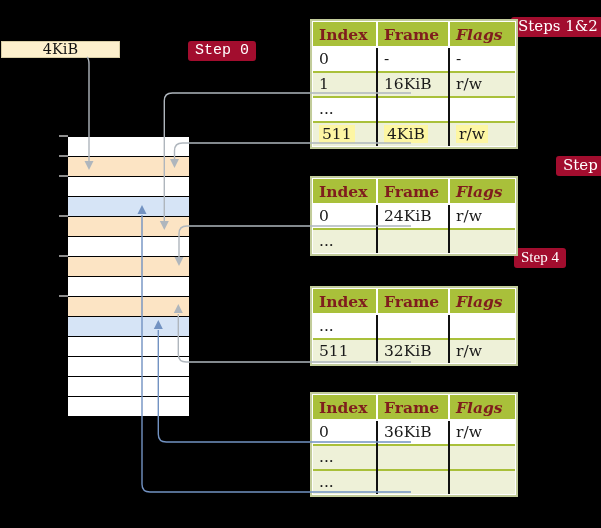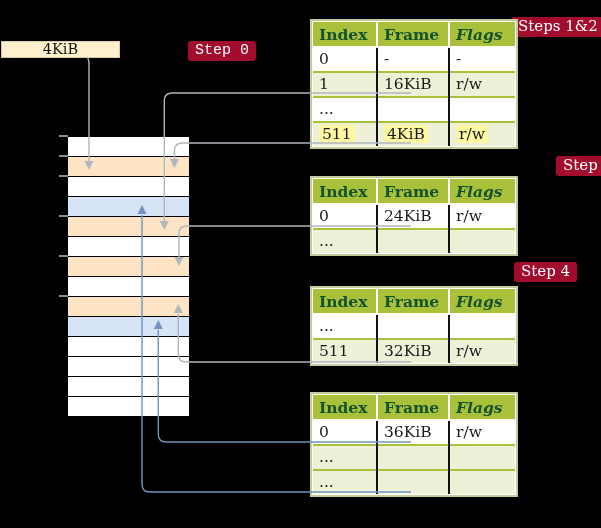--- a/index.html
+++ b/index.html
@@ -31,39 +31,39 @@
   }
   
   .badge{
     position:absolute;background:var(--badge_red);color:#fff;
     font-size:15px;line-height:17px;padding:1px 7px 2px 7px;border-radius:3px;
     white-space:nowrap;
   }
   .badge.b0{left:188px;top:41px;font-family:Liberation Mono, monospace;}
   .badge.b12{left:511px;top:17px;}
   .badge.b3{left:520px;top:156px;margin-left:36px;}
-  .badge.b4{left:514px;top:262px;}
+  .badge.b4{left:514px;top:248px;font-family:Liberation Serif, serif;}
   
   .stack{
     position:absolute;left:68px;top:136px;width:121px;
     border-top:1px solid #000;
   }
   .stack .frame-row{height:19px;border-bottom:1px solid #000;}
   .row-white{background:#ffffff;}
   .row-peach{background:var(--frame_peach);}
   .row-blue{background:var(--frame_blue);}
   .tick{position:absolute;left:59px;width:9px;height:2px;background:var(--tick_gray);}
   
   .ptable{
     position:absolute;left:310px;background:#fff;
     border:2px solid var(--table_border);padding:1px;
   }
   .ptable table{border-collapse:collapse;table-layout:fixed;}
   .ptable th{
-    background:var(--header_green);color:#14532d;font-weight:bold;
+    background:var(--header_green);color:#7f1d1d;font-weight:bold;
     font-size:15.5px;text-align:left;padding:2px 6px;height:20px;
     border-right:2px solid #fff;border-bottom:2px solid #fff;
   }
   .ptable th:last-child{border-right:none;}
   .ptable td{
     font-size:15.5px;color:#1a1a1a;height:23px;line-height:21px;
     padding:0 6px;border-right:2px solid var(--cell_sep_black);
     background:#fff;overflow:hidden;white-space:nowrap;
   }
   .ptable td:last-child{border-right:none;}

